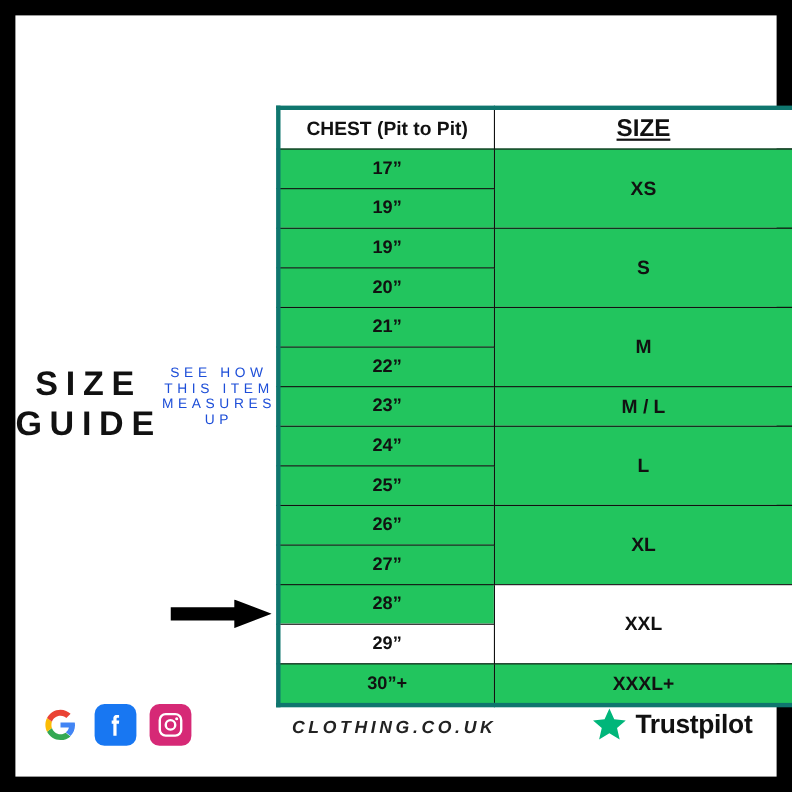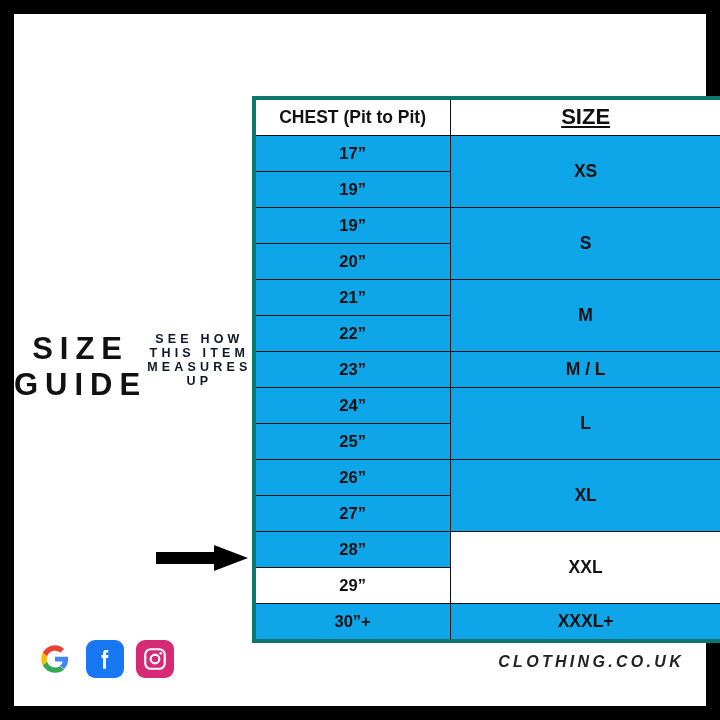--- a/index.html
+++ b/index.html
@@ -33,23 +33,23 @@
   .title {
     margin-top: 14px;
     font-size: 31px;
     font-weight: bold;
     letter-spacing: 7px;
     color: #111111;
     text-align: center;
   }
   .subtitle {
     font-size: 12.5px;
-    font-weight: bold;
+    font-weight: normal;
     letter-spacing: 4.2px;
-    color: #0f172a;
+    color: #1d4ed8;
     text-align: center;
   }
   .table-wrap {
     position: relative;
     margin-top: 18px;
     width: 466px;
   }
   table.size-table {
     border-collapse: collapse;
     width: 466px;
@@ -77,21 +77,21 @@
     height: 38px;
   }
   td.head.chest-col {
     font-size: 17.5px;
   }
   td.head.size-col {
     font-size: 22px;
     text-decoration: underline;
   }
   td.shaded {
-    background: #0ea5e9;
+    background: #22c55e;
   }
   td.plain {
     background: #ffffff;
   }
   .arrow {
     position: absolute;
     left: -96px;
     top: 449px;
     width: 92px;
     height: 26px;
@@ -266,16 +266,22 @@
             <circle cx="12" cy="12" r="4" fill="none" stroke="#ffffff" stroke-width="2"></circle>
             <circle cx="17.2" cy="6.8" r="1.3" fill="#ffffff"></circle>
           </svg>
         </div>
       </div>
 
       <div class="brand">
         <div class="brand-sub">CLOTHING.CO.UK</div>
       </div>
 
+      <div class="trustpilot">
+        <svg width="34" height="34" viewBox="0 0 24 24" xmlns="http://www.w3.org/2000/svg">
+          <polygon points="12,1.5 15.1,8.4 22.5,9.1 16.9,14 18.6,21.3 12,17.4 5.4,21.3 7.1,14 1.5,9.1 8.9,8.4" fill="#00b67a"></polygon>
+        </svg>
+        <span class="tp-name">Trustpilot</span>
+      </div>
     </div>
 
   </div>
 </div>
 
 </body></html>

